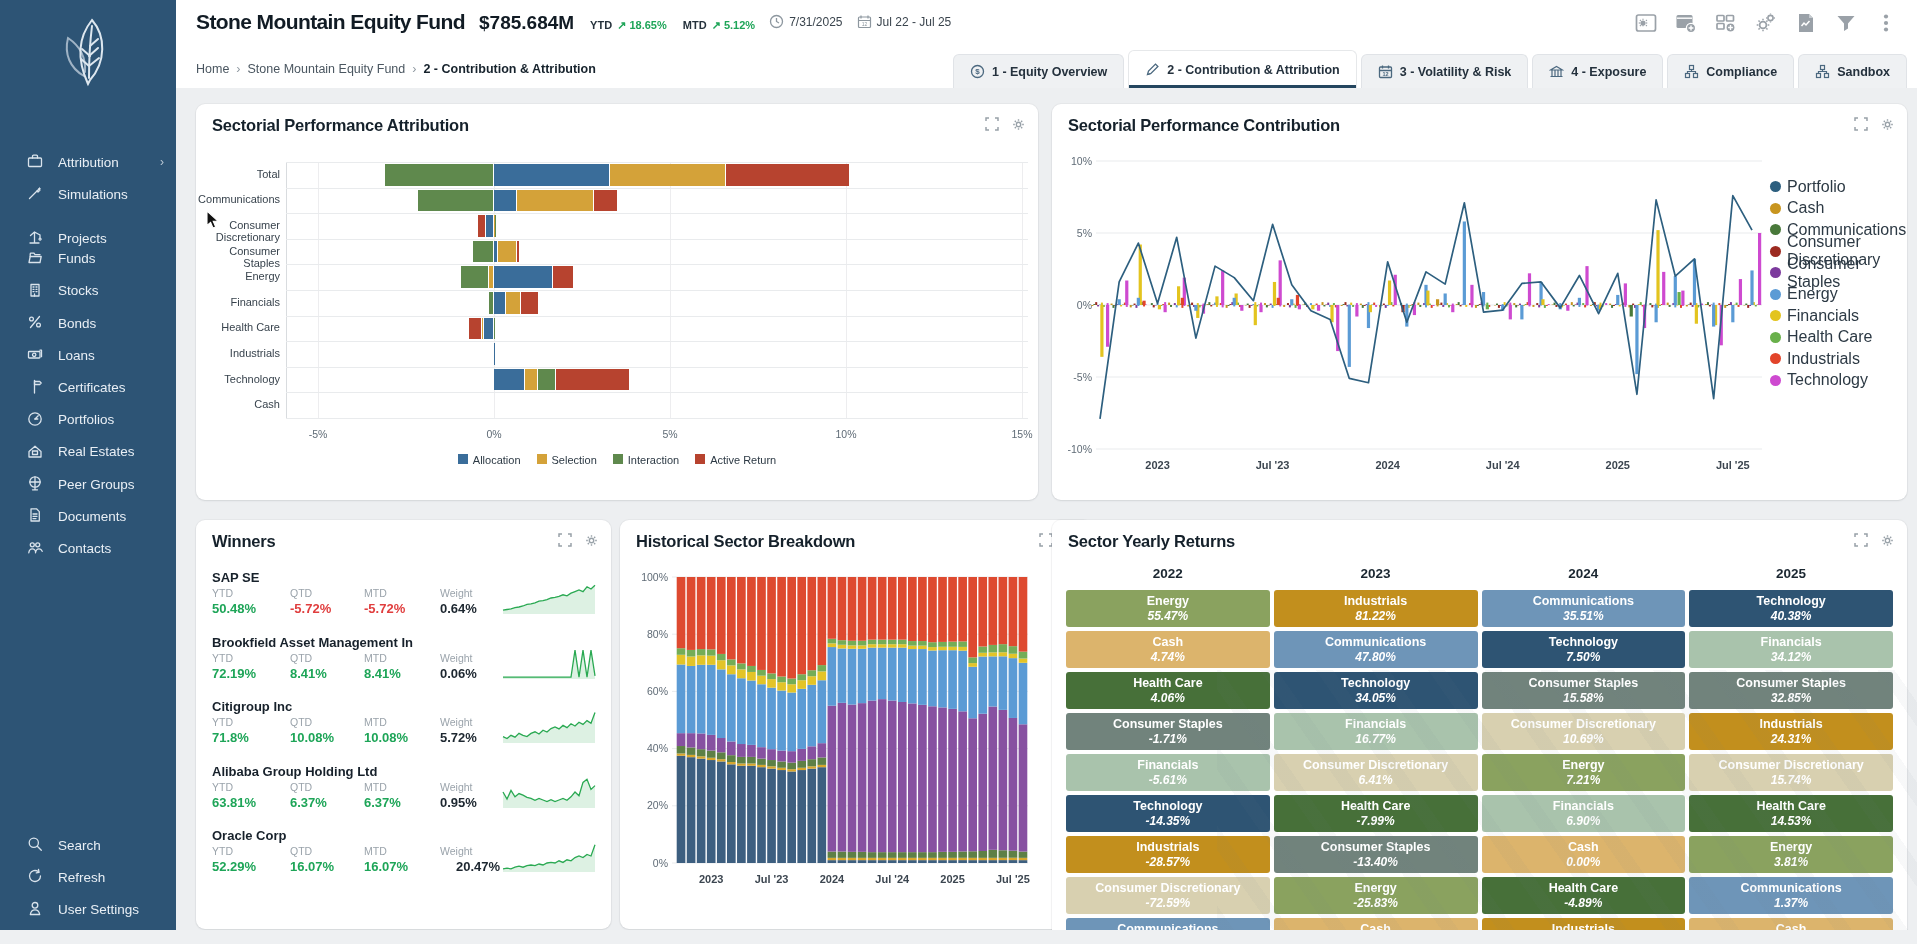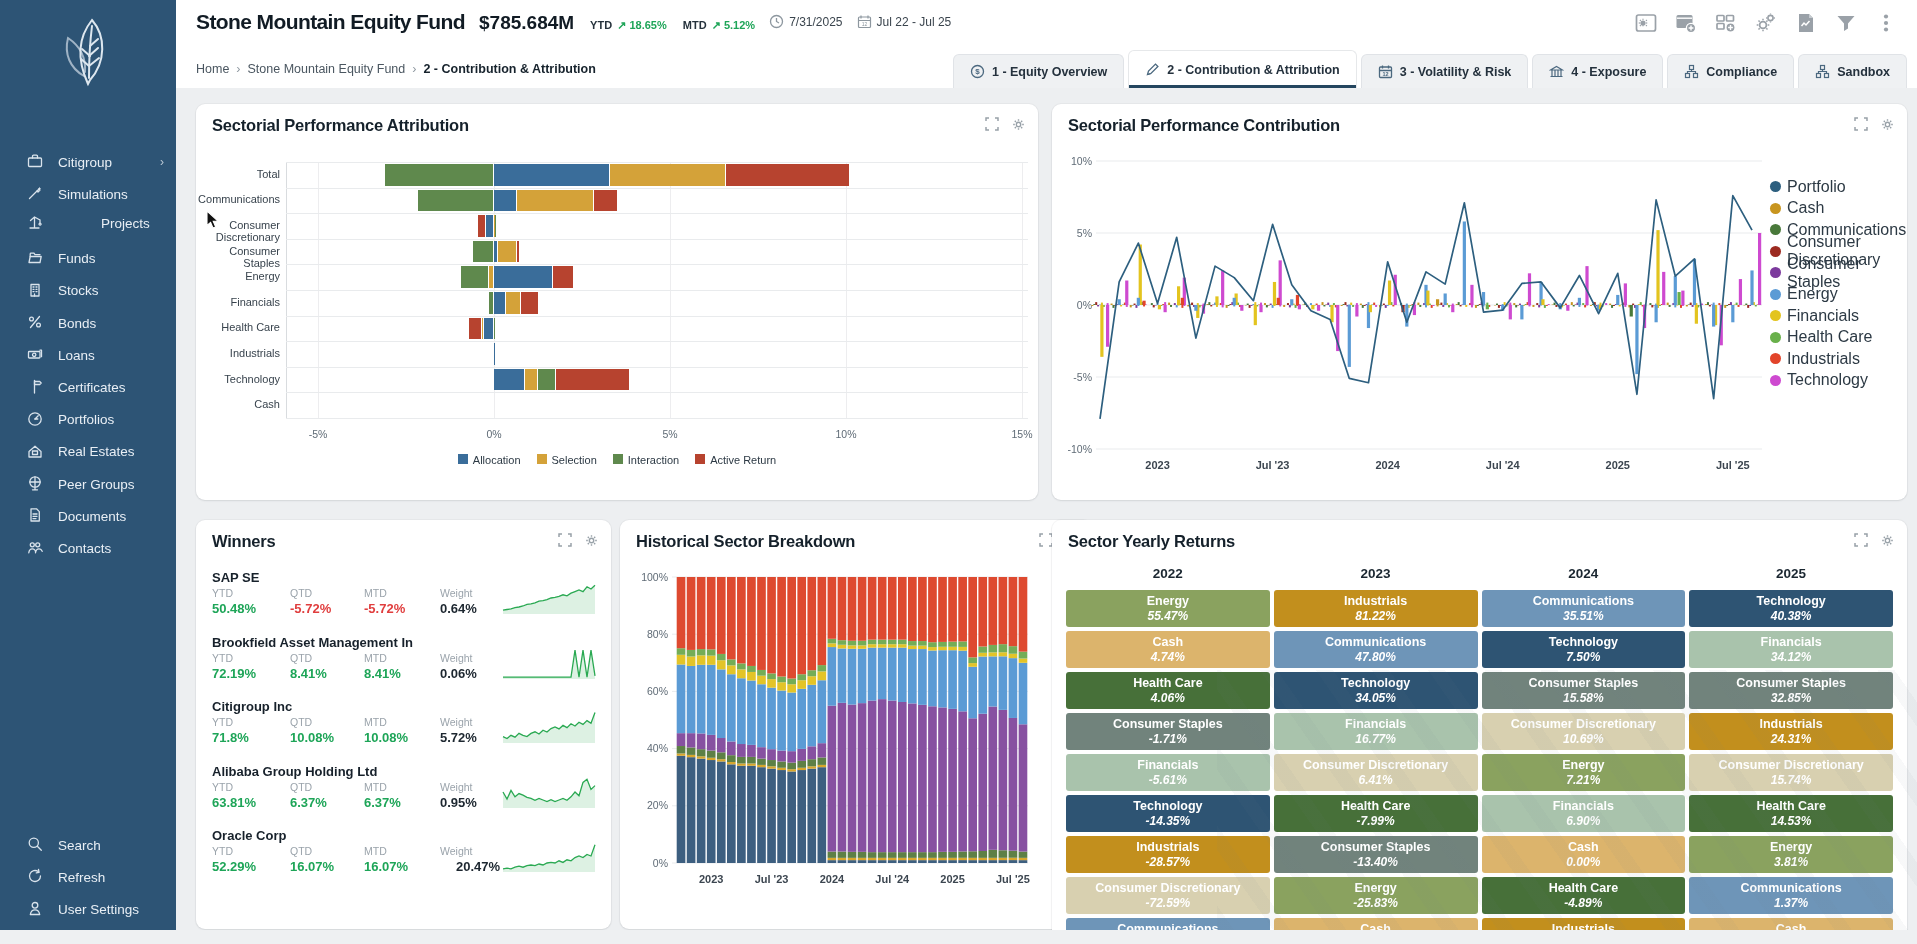--- a/index.html
+++ b/index.html
@@ -84,32 +84,32 @@
       <path d="M49 64 C 49 44, 50 28, 52 12"></path>
       <path d="M49 52 l10 -8 M49 42 l9 -8 M50 32 l8 -7 M49 52 l-8 -7 M50 42 l-8 -7"></path>
       <path d="M44 62 C 30 54, 24 40, 28 24 C 40 32, 46 44, 45 58" stroke-opacity="0.65"></path>
     </svg>
     <div id="nav-top">
         <div class="nav-item" style="top: 147px;">
           <span class="nicon"><svg width="18" height="18" viewBox="0 0 18 18">
               <rect x="2.5" y="6" width="13" height="8.5" rx="1"></rect>
               <path d="M6.5 6V4.2A1 1 0 0 1 7.5 3.2h3a1 1 0 0 1 1 1V6"></path>
             </svg></span>
-          <span>Citigroup</span>
+          <span>Attribution</span>
           <span class="nav-chevron">›</span>
         </div>
         <div class="nav-item" style="top: 179.2px;">
           <span class="nicon"><svg width="18" height="18" viewBox="0 0 18 18">
               <path d="M3.5 14.5L11 7"></path>
               <path d="M11 7l2-2 1 1-2 2z"></path>
               <path d="M13.5 2.8l.5 1.2 1.2.5-1.2.5-.5 1.2-.5-1.2-1.2-.5 1.2-.5z" fill="#d9e3ec" stroke="none"></path>
             </svg></span>
           <span>Simulations</span>
         </div>
-        <div class="nav-item" style="top: 208px; gap: 43px;">
+        <div class="nav-item" style="top: 223px;">
           <span class="nicon"><svg width="18" height="18" viewBox="0 0 18 18">
               <path d="M4 15h9M8.5 15V5M4.5 7.5L8.5 4l5.5 3M14 7v3.2M14 10.2a1 1 0 1 0 .1 0"></path>
             </svg></span>
           <span>Projects</span>
         </div>
         <div class="nav-item" style="top: 243.6px;">
           <span class="nicon"><svg width="18" height="18" viewBox="0 0 18 18">
               <path d="M3 13.5l1.2-6h11l-1.2 6z"></path>
               <path d="M4.2 7.5V5a.8.8 0 0 1 .8-.8h3l1 1.4h5"></path>
             </svg></span>

